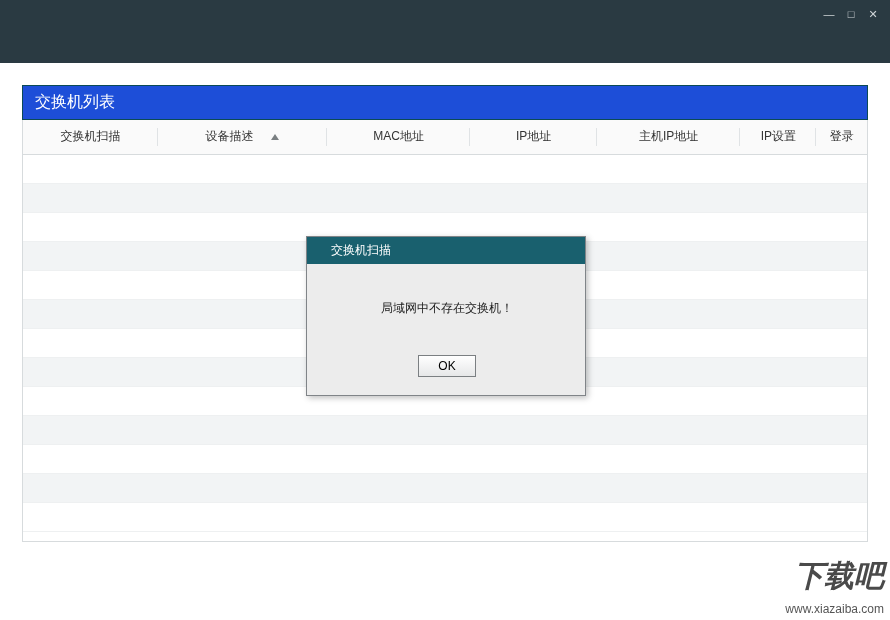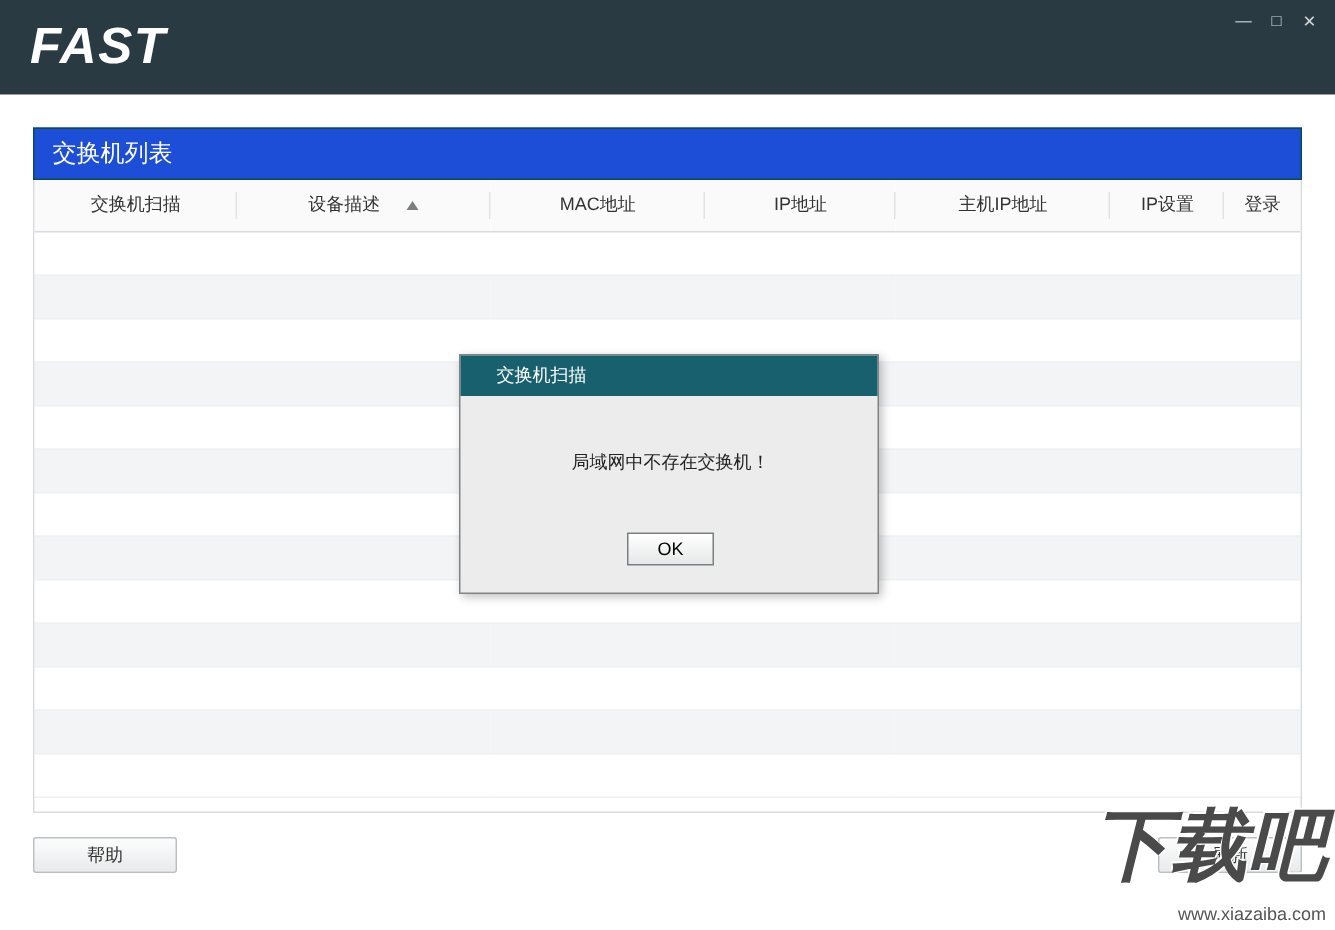--- a/index.html
+++ b/index.html
@@ -162,38 +162,37 @@
 
   .watermark {
     position: absolute;
     right: 6px;
     bottom: 4px;
     text-align: right;
     color: #4a4a4a;
     pointer-events: none;
   }
   .watermark .wm-big {
-    font-size: 52px;
+    font-size: 30px;
     font-weight: 700;
     font-family: "KaiTi","STKaiti",serif;
     font-style: italic;
     line-height: 1;
     text-shadow: 1px 1px 0 #fff, -1px -1px 0 #fff;
   }
   .watermark .wm-url {
     font-size: 12px;
     color: #555;
     margin-top: 11px;
   }
 </style>
 </head>
 <body>
 
 <div class="titlebar">
-  <div class="logo">FAST</div>
   <div class="window-controls">
     <div class="win-btn">—</div>
     <div class="win-btn">□</div>
     <div class="win-btn">✕</div>
   </div>
 </div>
 
 <div class="content">
   <div class="panel-header">交换机列表</div>
   <div class="table-wrap">
@@ -323,24 +322,20 @@
             <td></td>
             <td></td>
             <td></td>
             <td></td>
             <td></td>
             <td></td>
           </tr>
         </tbody>
     </table>
   </div>
-  <div class="bottom-bar">
-    <button class="btn">帮助</button>
-    <button class="btn">刷新</button>
-  </div>
 </div>
 
 <div class="dialog">
   <div class="dialog-title">交换机扫描</div>
   <div class="dialog-body">
     <div class="dialog-msg">局域网中不存在交换机！</div>
     <button class="dialog-ok">OK</button>
   </div>
 </div>
 

